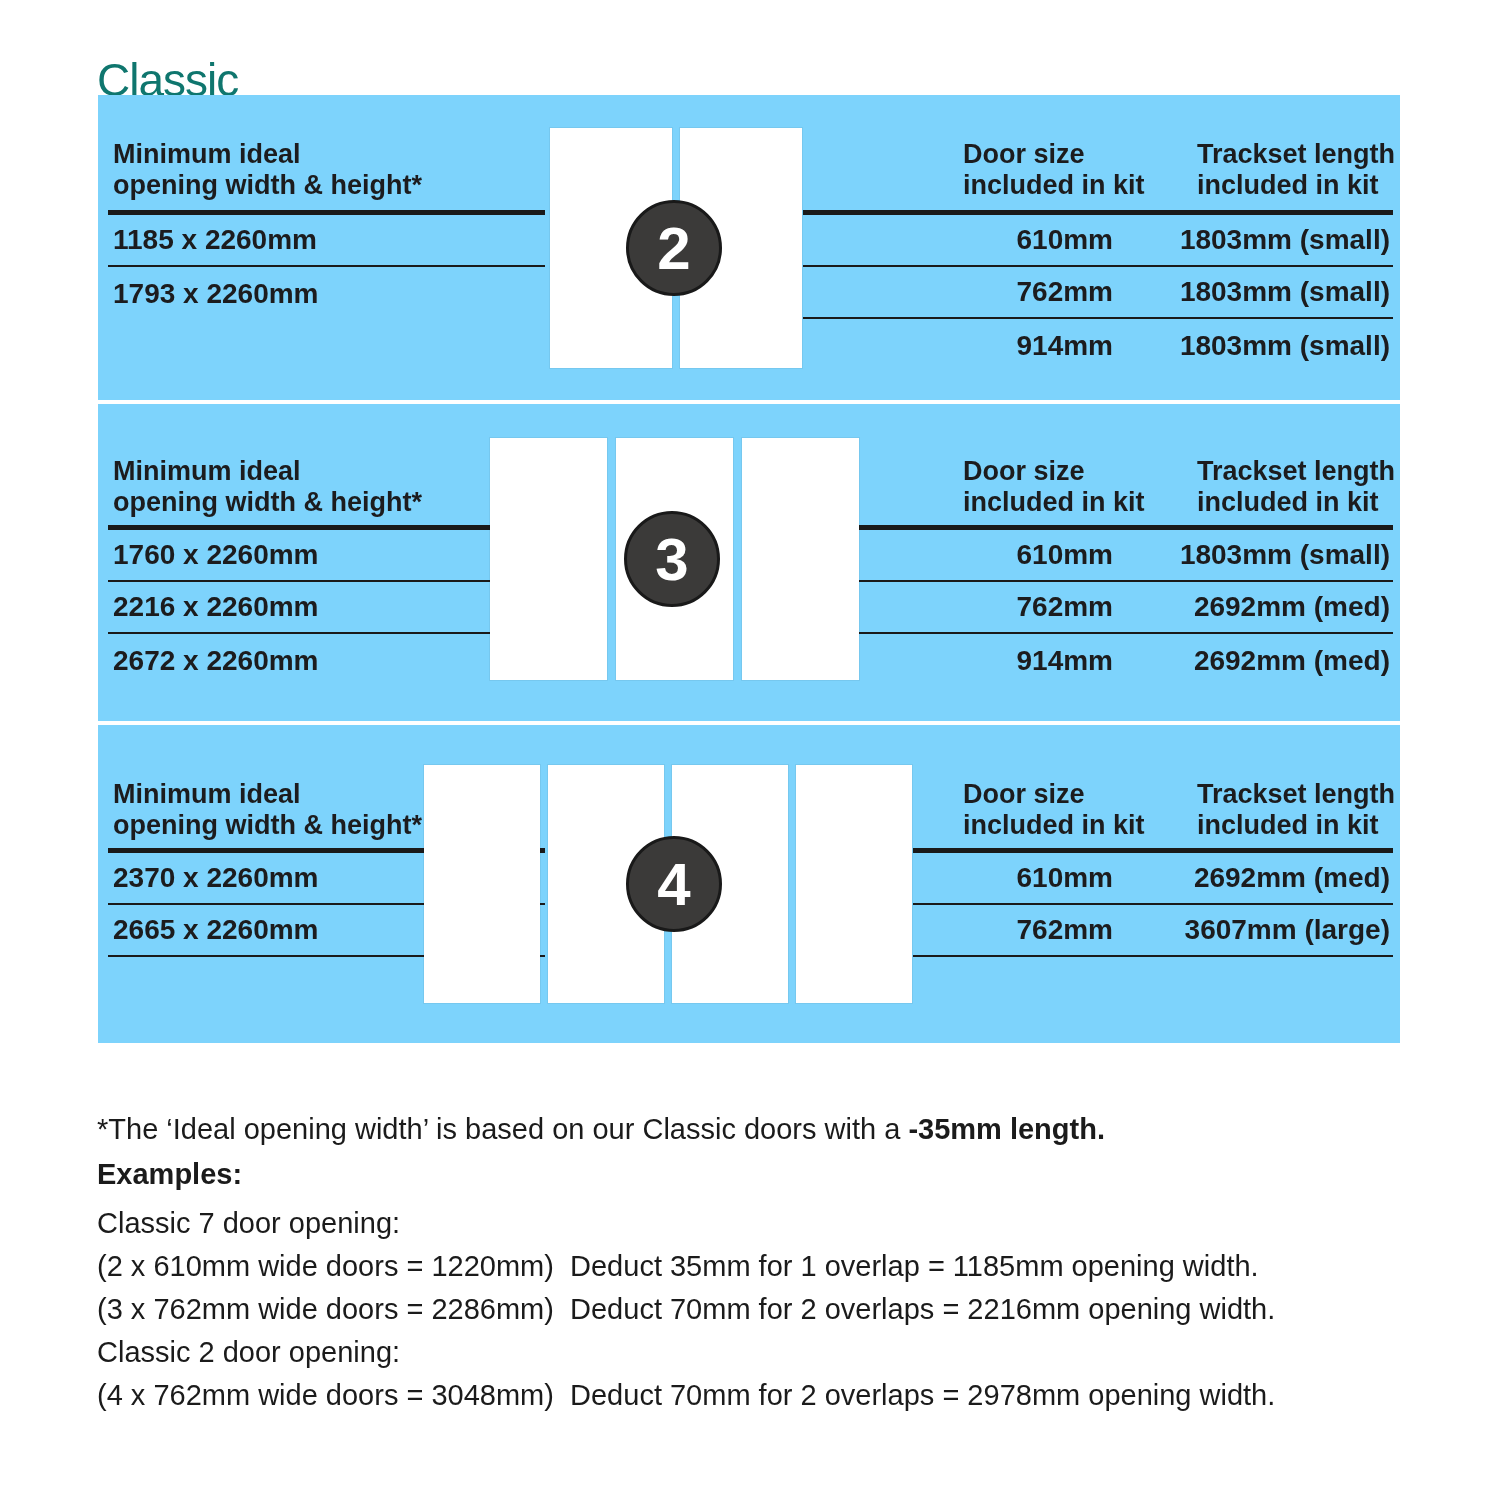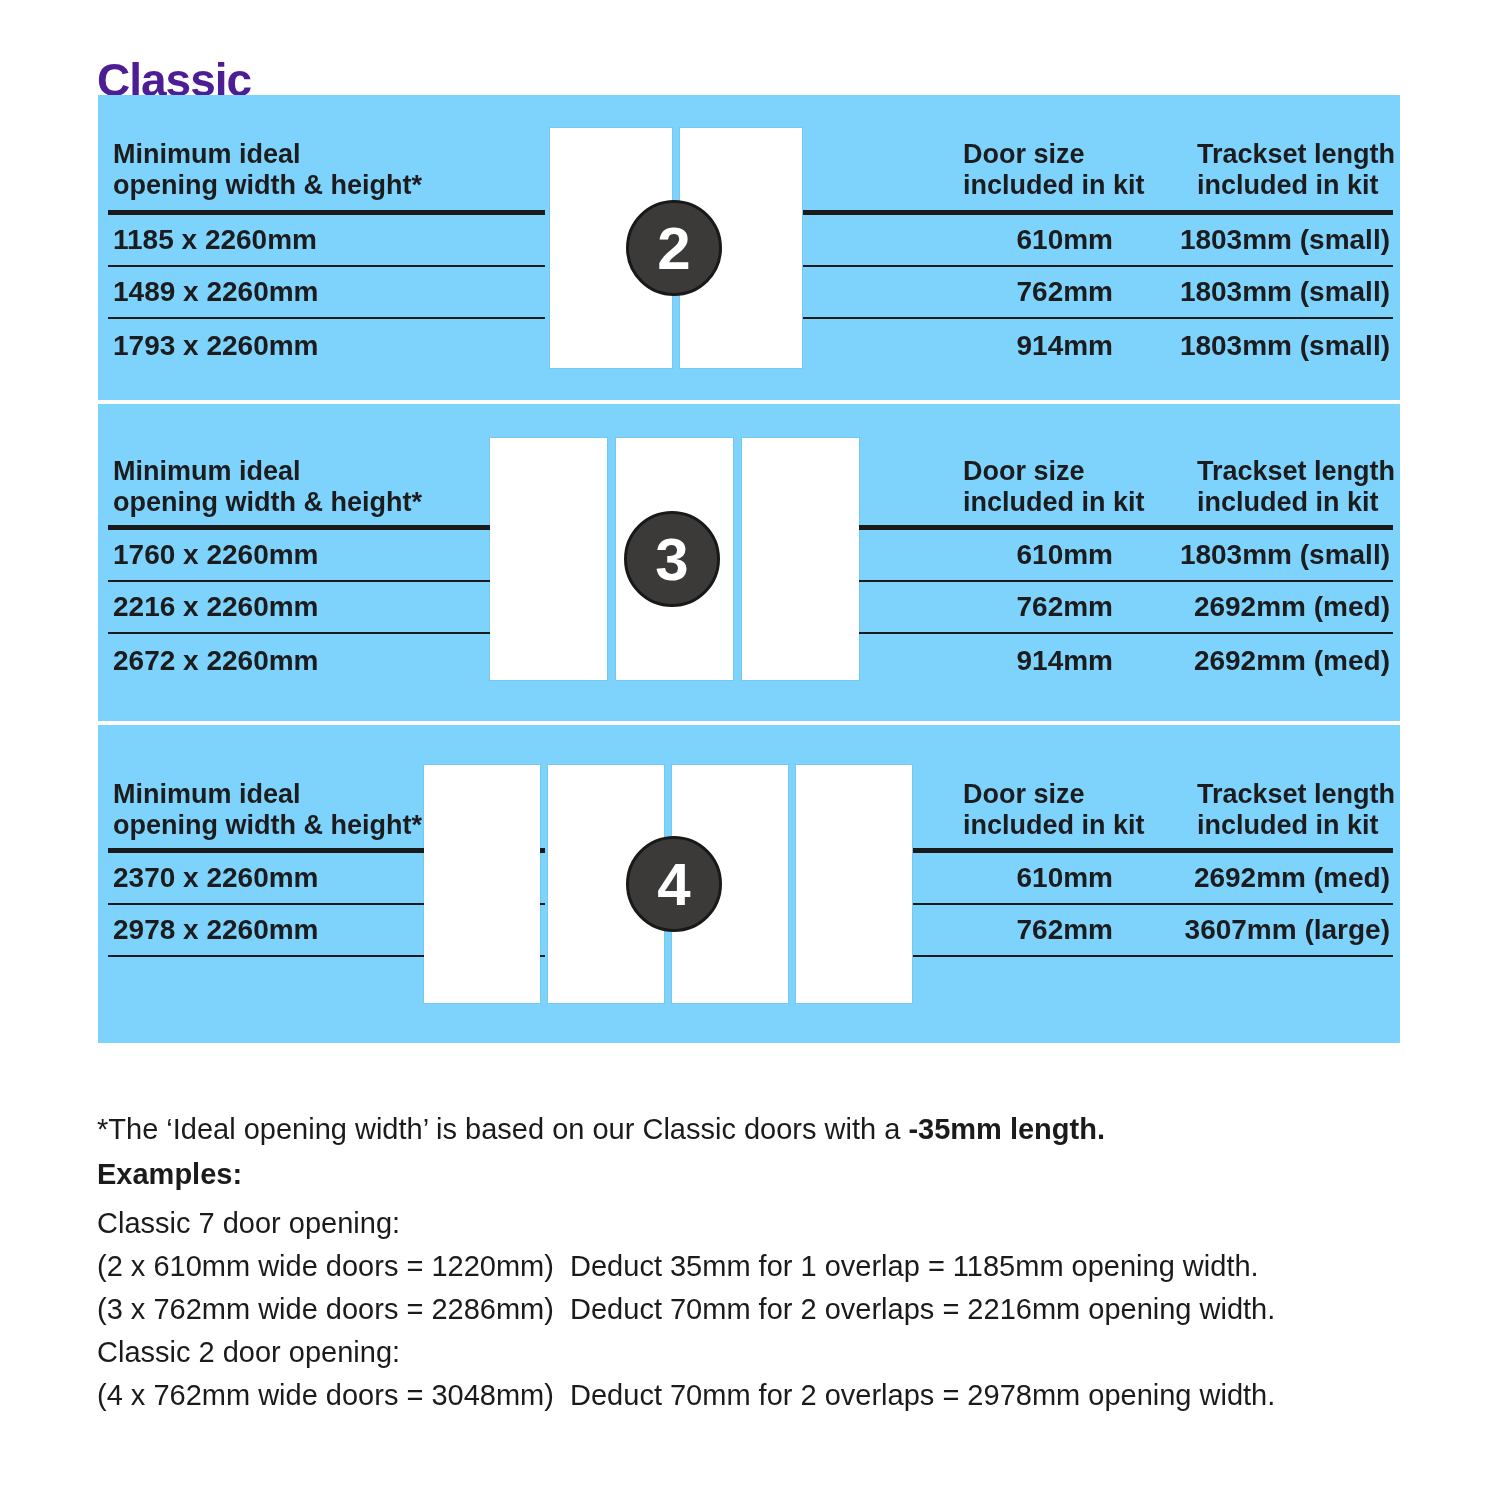--- a/index.html
+++ b/index.html
@@ -1,18 +1,18 @@
 <!DOCTYPE html>
 <html><head>
 <meta charset="utf-8">
 <style>
   html,body{margin:0;padding:0;background:#ffffff;}
   body{width:1500px;height:1500px;position:relative;font-family:"Liberation Sans",sans-serif;color:#1c1c1e;}
 
-  .page-title{position:absolute;left:97px;top:22px;font-size:46px;font-weight:bold;color:#4c1d95;letter-spacing:-1px;}
+  .page-title{position:absolute;left:97px;top:22px;font-size:46px;font-weight:normal;color:#0f766e;letter-spacing:-1px;}
 
   .panels{position:absolute;left:98px;top:95px;width:1302px;}
   .panel{position:relative;background:#7dd3fc;}
   .panel1{height:305px;margin-bottom:4px;}
   .panel2{height:317px;margin-bottom:4px;}
   .panel3{height:318px;}
 
   .col-head{position:absolute;font-weight:bold;font-size:27px;line-height:31px;white-space:pre-line;}
   .left-head{left:15px;}
   .door-head{left:865px;}
@@ -82,21 +82,20 @@
 opening width &amp; height*</div>
     <div class="col-head door-head">Door size
 included in kit</div>
     <div class="col-head track-head">Trackset length
 included in kit</div>
     <div class="rule left-rule"></div>
     <div class="rule right-rule"></div>
 
     <div class="left-rows">
       <div class="row">1185 x 2260mm</div>
-      <div class="row">1489 x 2260mm</div>
       <div class="row">1793 x 2260mm</div>
     </div>
 
     <div class="right-rows">
       <div class="row">
         <span class="v-door">610mm</span>
         <span class="v-track">1803mm (small)</span>
       </div>
       <div class="row">
         <span class="v-door">762mm</span>
@@ -163,21 +162,21 @@
 opening width &amp; height*</div>
     <div class="col-head door-head">Door size
 included in kit</div>
     <div class="col-head track-head">Trackset length
 included in kit</div>
     <div class="rule left-rule"></div>
     <div class="rule right-rule"></div>
 
     <div class="left-rows">
       <div class="row">2370 x 2260mm</div>
-      <div class="row">2978 x 2260mm</div>
+      <div class="row">2665 x 2260mm</div>
     </div>
 
     <div class="right-rows">
       <div class="row">
         <span class="v-door">610mm</span>
         <span class="v-track">2692mm (med)</span>
       </div>
       <div class="row">
         <span class="v-door">762mm</span>
         <span class="v-track">3607mm (large)</span>

